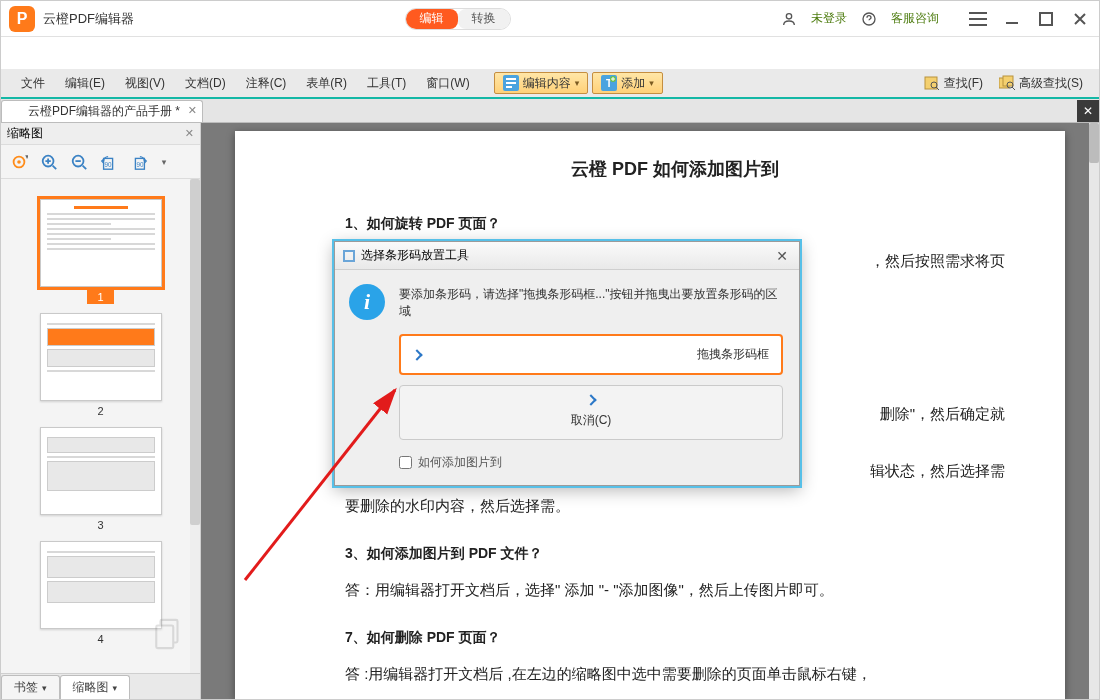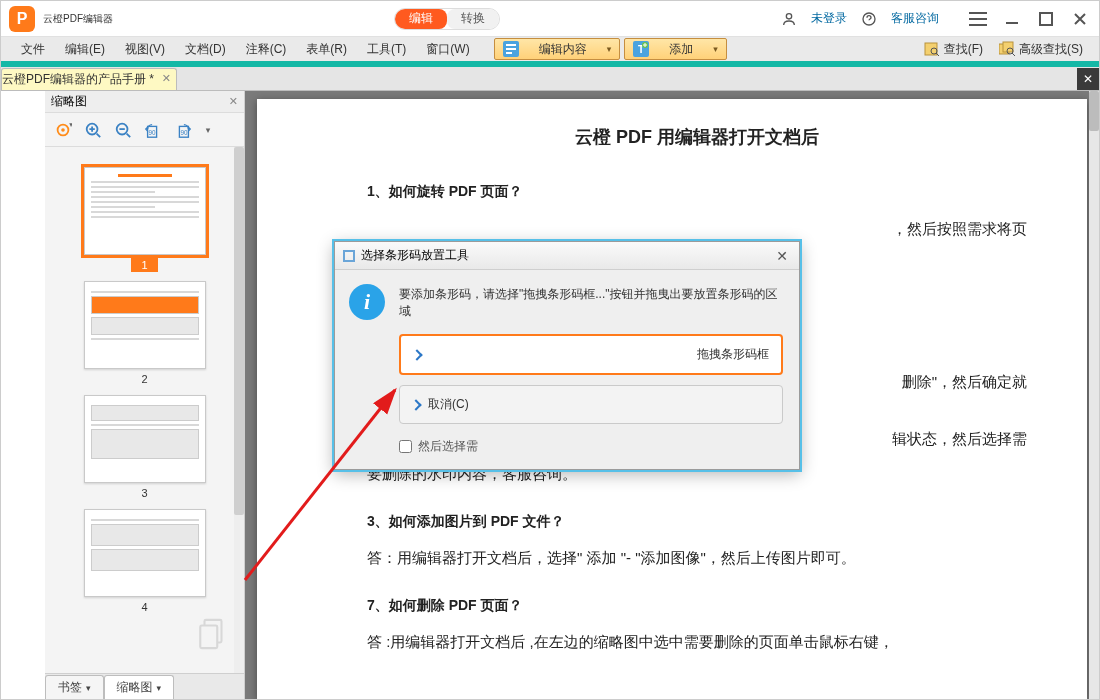--- a/index.html
+++ b/index.html
@@ -1,52 +1,52 @@
 <!DOCTYPE html>
 <html><head>
 <meta charset="utf-8">
 <style>
 * { margin: 0; padding: 0; box-sizing: border-box; font-family: "Microsoft YaHei", Arial, sans-serif; }
 body { width: 1100px; height: 700px; overflow: hidden; background: #fff; border: 1px solid #ccc; display: flex; flex-direction: column; }
 
 
 .titlebar { height: 36px; background: #fff; display: flex; align-items: center; padding: 0 8px; border-bottom: 1px solid #e1e1e1; }
 .app-logo { width: 26px; height: 26px; background: #ff7a1a; border-radius: 6px; display: inline-flex; align-items: center; justify-content: center; color: #fff; font-weight: bold; font-size: 16px; margin-right: 8px; }
-.app-title { font-size: 10px; color: #333; }
+.app-title { font-size: 13px; color: #333; }
 .titlebar-center { flex: 1; display: flex; justify-content: center; gap: 0; }
 .pill-group { display: flex; border-radius: 12px; overflow: hidden; border: 1px solid #ddd; height: 22px; }
 .pill { padding: 0 14px; font-size: 12px; display: flex; align-items: center; cursor: pointer; border-radius: 8px; }
 .pill.active { background: #ff5a1f; color: #fff; }
 .pill.inactive { background: #f1f1f1; color: #555; }
 .titlebar-right { display: flex; align-items: center; gap: 14px; }
 .tb-icon { width: 16px; height: 16px; display: inline-flex; align-items: center; justify-content: center; color: #555; }
-.tb-text { font-size: 12px; color: #0369a1; }
+.tb-text { font-size: 12px; color: #4d7c0f; }
 .win-btns { display: flex; gap: 12px; margin-left: 14px; }
 .win-btn { width: 22px; height: 22px; display: flex; align-items: center; justify-content: center; color: #555; cursor: pointer; font-size: 16px; }
 
 
-.menubar { height: 30px; background: #eaeaea; display: flex; align-items: center; padding: 0 10px; border-bottom: 6px solid #14b8a6; font-size: 12px; color: #333; }
+.menubar { height: 30px; background: #eaeaea; display: flex; align-items: center; padding: 0 10px; border-bottom: 2px solid #14b8a6; font-size: 12px; color: #333; margin-top: 32px; }
 .menu-item { padding: 0 10px; cursor: pointer; }
 .mb-spacer { width: 14px; }
-.mb-btn { height: 22px; padding: 0 8px; display: flex; align-items: center; gap: 20px; font-size: 12px; border: 1px solid #c58e40; border-radius: 2px; background: linear-gradient(#ffe6a7,#ffd179); cursor: pointer; }
+.mb-btn { height: 22px; padding: 0 8px; display: flex; align-items: center; gap: 4px; font-size: 12px; border: 1px solid #c58e40; border-radius: 2px; background: linear-gradient(#ffe6a7,#ffd179); cursor: pointer; }
 .mb-btn .mb-icon { width: 16px; height: 16px; }
 .mb-btn .caret { font-size: 9px; color: #7a5a20; }
 .mb-btn + .mb-btn { margin-left: 4px; }
 .menubar-right { margin-left: auto; display: flex; align-items: center; gap: 4px; }
 .search-btn { display: flex; align-items: center; gap: 4px; padding: 2px 6px; font-size: 12px; color: #333; cursor: pointer; }
 .search-ico { width: 16px; height: 16px; }
 
 
 .doctabs { height: 24px; background: #e5e5e5; display: flex; align-items: flex-end; border-bottom: 1px solid #bcbcbc; position: relative; }
-.doctab { height: 22px; padding: 0 22px 0 0; font-size: 12px; color: #333; background: #fef9c3; border: 1px solid #bcbcbc; border-bottom: none; border-top-left-radius: 3px; border-top-right-radius: 3px; position: relative; display: flex; align-items: center; }
+.doctab { height: 22px; padding: 0 22px 0 26px; font-size: 12px; color: #333; background: #ffffff; border: 1px solid #bcbcbc; border-bottom: none; border-top-left-radius: 3px; border-top-right-radius: 3px; position: relative; display: flex; align-items: center; }
 .doctab .x { position: absolute; right: 5px; top: 3px; font-size: 11px; color: #888; cursor: pointer; }
 .doctabs .close-all { margin-left: auto; width: 22px; height: 22px; background: #3a3a3a; color: #fff; display: flex; align-items: center; justify-content: center; font-size: 12px; cursor: pointer; }
 
 
-.main { flex: 1; display: flex; min-height: 0; padding-left: 44px; }
+.main { flex: 1; display: flex; min-height: 0; }
 
 
 .sidebar { width: 200px; background: #f4f4f4; border-right: 1px solid #cfcfcf; display: flex; flex-direction: column; }
 .side-head { height: 22px; display: flex; align-items: center; justify-content: space-between; padding: 0 6px; font-size: 12px; border-bottom: 1px solid #dcdcdc; background: #eeeeee; }
 .side-head .x { font-size: 11px; color: #888; cursor: pointer; }
 .side-tools { height: 34px; display: flex; align-items: center; padding: 0 4px; gap: 2px; border-bottom: 1px solid #dcdcdc; }
 .st-btn { width: 28px; height: 28px; display: flex; align-items: center; justify-content: center; border-radius: 3px; cursor: pointer; }
 .st-btn svg { width: 18px; height: 18px; }
 .thumbs { flex: 1; overflow: auto; padding: 8px 0 4px; }
 .thumb { width: 130px; margin: 8px auto 0; text-align: center; }
@@ -79,21 +79,21 @@
 .dialog { position: absolute; left: 334px; top: 241px; width: 466px; background: #eee; border: 1px solid #9b9b9b; box-shadow: 0 4px 16px rgba(0,0,0,.3); outline: 2px solid #57c0e8; }
 .dlg-title { height: 28px; display: flex; align-items: center; padding: 0 8px; font-size: 12px; border-bottom: 1px solid #cfcfcf; background: linear-gradient(#fafafa,#e9e9e9); }
 .dlg-title .sq { width: 12px; height: 12px; border: 2px solid #6aa5d8; margin-right: 6px; }
 .dlg-title .x { margin-left: auto; width: 18px; height: 18px; display: flex; align-items: center; justify-content: center; color: #555; cursor: pointer; font-size: 14px; }
 .dlg-body { padding: 14px 16px 14px 14px; background: #efefef; }
 .dlg-row { display: flex; }
 .dlg-icon { width: 36px; height: 36px; border-radius: 50%; background: #2aa3e8; color: #fff; display: flex; align-items: center; justify-content: center; font-size: 22px; font-family: Georgia, serif; font-style: italic; font-weight: bold; flex-shrink: 0; margin-right: 14px; }
 .dlg-msg { font-size: 12px; color: #333; padding-top: 2px; }
 .dlg-options { margin-left: 50px; margin-top: 14px; }
 .opt { border: 1px solid #cacaca; border-radius: 4px; padding: 10px 12px; font-size: 12px; color: #333; display: flex; align-items: center; gap: 8px; cursor: pointer; background: #fff; }
-.opt + .opt { margin-top: 10px; }
+.opt + .opt { margin-top: 10px; flex-direction: column; }
 .opt.primary { border: 2px solid #ff7a1a; background: #fff; justify-content: space-between; }
 .opt.secondary { background: #f3f3f3; }
 .opt .chev { width: 8px; height: 8px; border-right: 2px solid #2b77c7; border-top: 2px solid #2b77c7; transform: rotate(45deg); }
 .dlg-foot { margin-left: 50px; margin-top: 14px; display: flex; align-items: center; gap: 6px; font-size: 12px; color: #555; }
 .dlg-foot input { width: 13px; height: 13px; }
 
 .arrow { position: absolute; left: 245px; top: 360px; pointer-events: none; }
 .arrow svg { overflow: visible; }
 
 .side-scroll { position: absolute; right: 0; top: 56px; bottom: 26px; width: 10px; background: #eee; }
@@ -315,28 +315,28 @@
       </div>
 
     <div class="side-footer">
       <div class="sf-tab"><span>书签</span><span class="caret">▾</span></div>
       <div class="sf-tab active"><span>缩略图</span><span class="caret">▾</span></div>
     </div>
   </div>
 
   <div class="docview">
     <div class="page">
-      <h1>云橙 PDF 用编辑器打开文档后</h1>
+      <h1>云橙 PDF 如何添加图片到</h1>
       <h3>1、如何旋转  PDF  页面？</h3>
       <p style="text-align:right">，然后按照需求将页</p>
       <div style="height:110px"></div>
       <p style="text-align:right">删除"，然后确定就</p>
       <div style="height:14px"></div>
       <p style="text-align:right">辑状态，然后选择需</p>
-      <p>要删除的水印内容，客服咨询。</p>
+      <p>要删除的水印内容，然后选择需。</p>
       <h3>3、如何添加图片到  PDF  文件？</h3>
       <p>答：用编辑器打开文档后，选择"  添加  "- "添加图像"，然后上传图片即可。</p>
       <h3>7、如何删除  PDF  页面？</h3>
       <p>答 :用编辑器打开文档后 ,在左边的缩略图中选中需要删除的页面单击鼠标右键，</p>
     </div>
     <div class="vscroll">
         <div class="vscroll-thumb"></div>
       </div>
   </div>
 </div>
@@ -357,21 +357,21 @@
         <span class="chev"></span>
         <span>拖拽条形码框</span>
       </div>
       <div class="opt secondary">
         <span class="chev"></span>
         <span>取消(C)</span>
       </div>
     </div>
     <div class="dlg-foot">
       <input type="checkbox" style="">
-      <span>然后选择需</span>
+      <span>如何添加图片到</span>
     </div>
   </div>
 </div>
 
 <div class="arrow">
   <svg width="170" height="220">
     <defs>
         <marker id="ah" markerWidth="10" markerHeight="10" refX="8" refY="3" orient="auto">
           <path d="M0,0 L9,3 L0,6 Z" fill="#e21b1b"></path>
         </marker>

